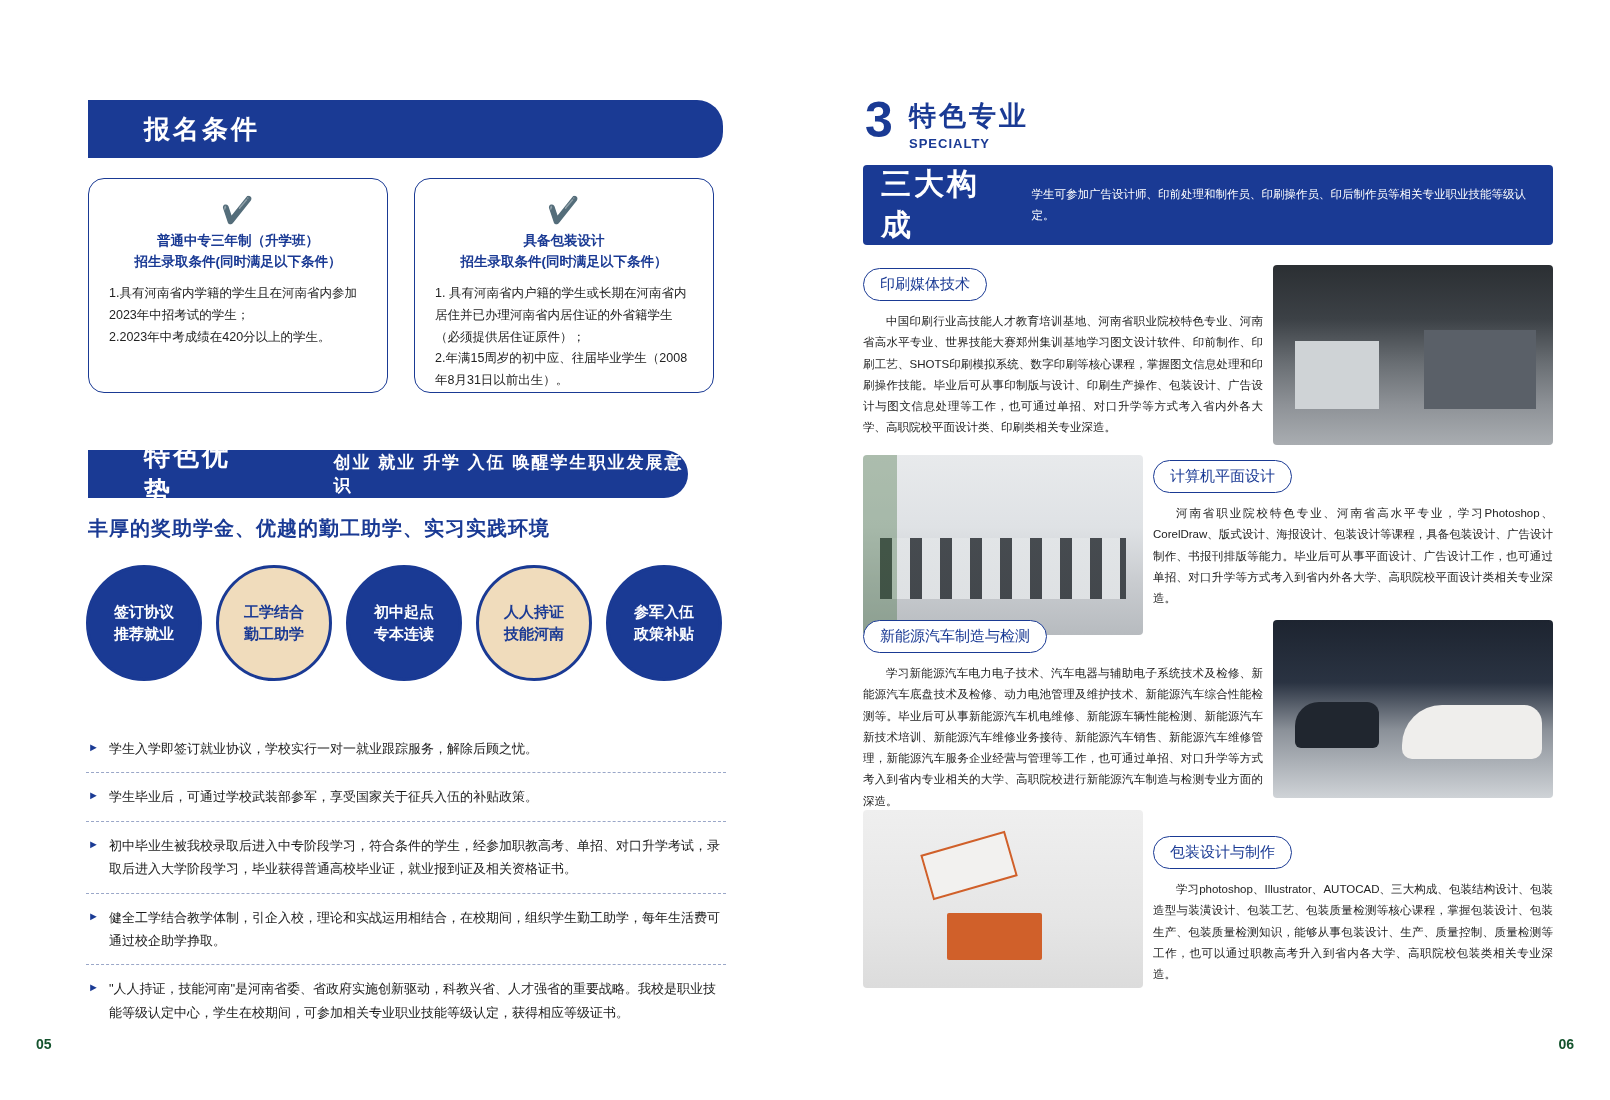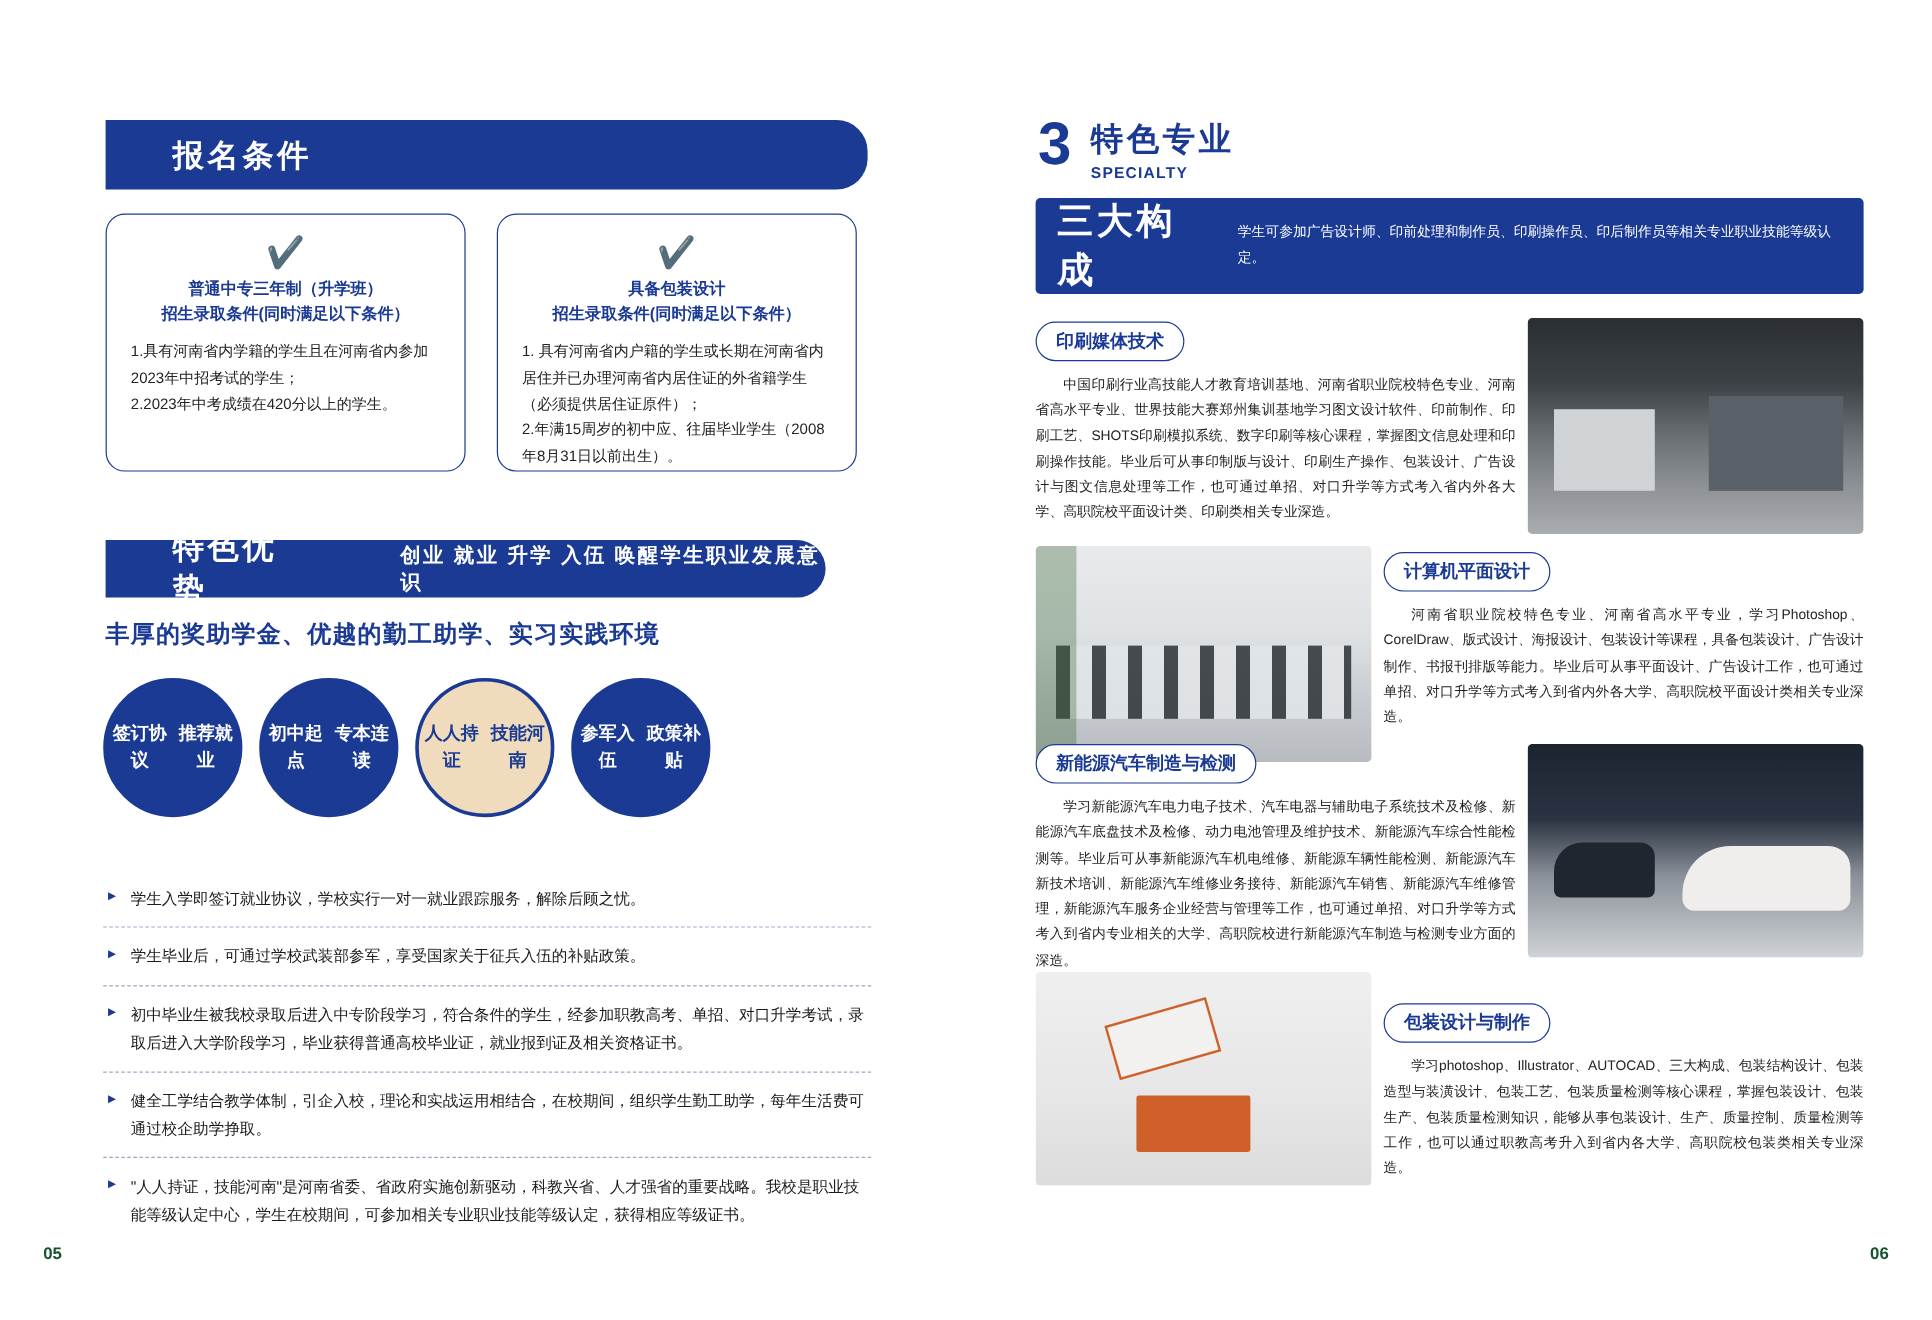--- a/index.html
+++ b/index.html
@@ -51,21 +51,21 @@
   .cond-body { margin-top: 10px; font-size: 12.5px; line-height: 1.75; color: #222; }
 
   .subhead {
     position: absolute; left: 88px; top: 515px;
     font-size: 20px; font-weight: bold; color: #1a3a94; letter-spacing: 1px;
   }
 
   .circles { position: absolute; left: 86px; top: 565px; width: 640px; height: 150px; display: flex; gap: 14px; }
   .circle {
     width: 116px; height: 116px; border-radius: 50%;
-    display: flex; align-items: center; justify-content: center;
+    display: flex; flex-direction: column; align-items: center; justify-content: center;
     font-size: 15px; font-weight: bold; line-height: 1.45; text-align: center;
     border: 3px solid #1a3a94;
   }
   .circle.blue { background: #1a3a94; color: #ffffff; }
   .circle.cream { background: #f0dcbc; color: #1a3a94; border-color: #1a3a94; }
 
   .bullets { position: absolute; left: 86px; top: 725px; width: 640px; }
   .bullet-row {
     display: flex; gap: 10px;
     padding: 12px 2px 12px 2px;
@@ -93,21 +93,21 @@
     background: #1a3a94; border-radius: 4px;
     display: flex; align-items: center; padding: 0 18px;
   }
   .dept-name { font-size: 30px; font-weight: bold; color: #ffffff; letter-spacing: 3px; }
   .dept-desc { font-size: 11.5px; color: #ffffff; line-height: 1.8; margin-left: 22px; }
 
   .maj { position: absolute; }
   .maj-tag {
     display: inline-block;
     border: 1.5px solid #1a3a94; border-radius: 18px;
-    padding: 6px 16px; font-size: 15px; font-weight: bold; color: #1a3a94;
+    padding: 6px 16px; font-size: 15px; font-weight: normal; color: #1a3a94;
     background: #fff;
   }
   .maj-text { font-size: 11.5px; line-height: 1.85; color: #222; margin-top: 10px; text-align: justify; }
 
   .photo { position: absolute; border-radius: 4px; overflow: hidden; }
   .photo .inner { width: 100%; height: 100%; position: relative; }
 
   
   .ph1 { background: linear-gradient(180deg,#2b2f33 0%, #3c4146 30%, #6a6f74 55%, #8e9297 78%, #a9adb1 100%); }
   .ph1::before { content:""; position:absolute; left:8%; top:42%; width:30%; height:38%; background:#cfd3d6; }
@@ -165,20 +165,24 @@
     <div class="banner-sub">创业 就业 升学 入伍 唤醒学生职业发展意识</div>
   </div>
 
   <div class="subhead">丰厚的奖助学金、优越的勤工助学、实习实践环境</div>
 
   <div class="circles">
     <div class="circle blue">
       <span>签订协议</span>
       <span>推荐就业</span>
     </div>
+    <div class="circle cream">
+      <span>工学结合</span>
+      <span>勤工助学</span>
+    </div>
     <div class="circle blue">
       <span>初中起点</span>
       <span>专本连读</span>
     </div>
     <div class="circle cream">
       <span>人人持证</span>
       <span>技能河南</span>
     </div>
     <div class="circle blue">
       <span>参军入伍</span>

